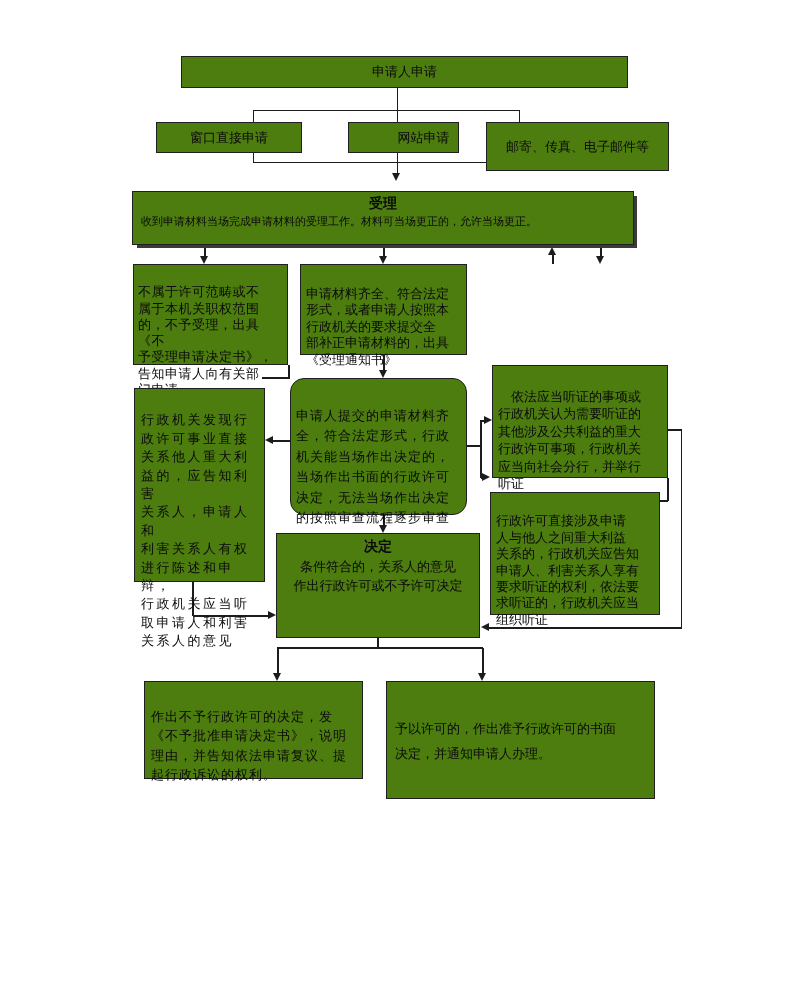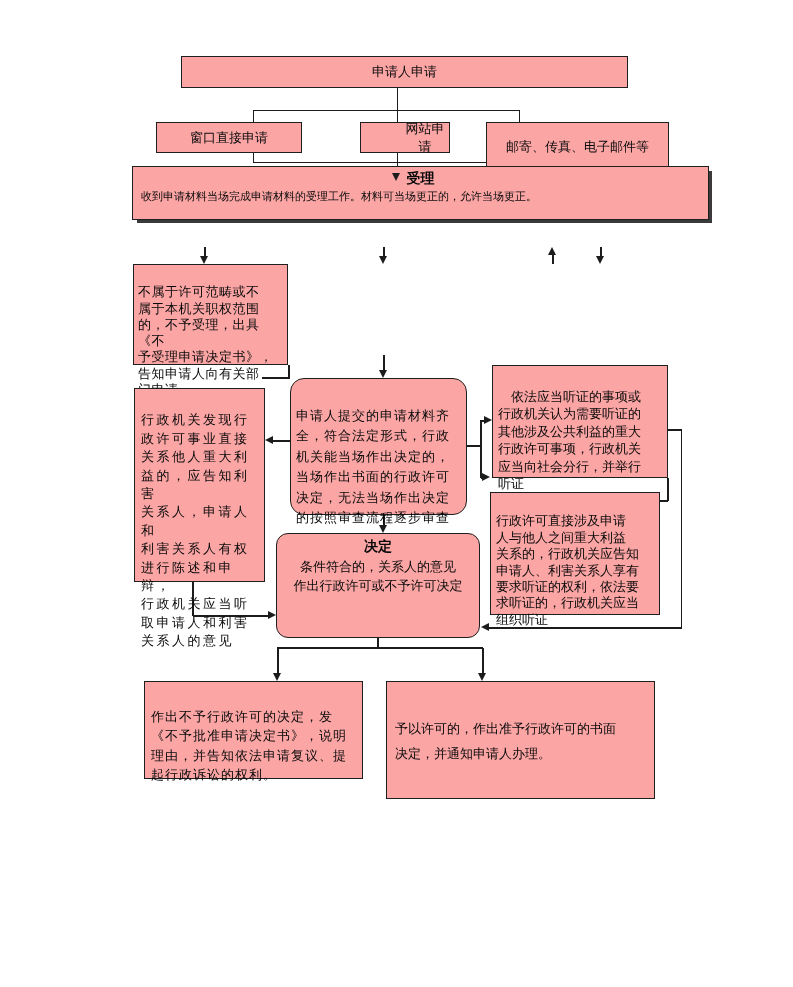--- a/index.html
+++ b/index.html
@@ -2,21 +2,21 @@
 <html><head>
 <meta charset="utf-8">
 <style>
   html,body{margin:0;padding:0;background:#ffffff;}
   #stage{
     position:relative;width:793px;height:987px;background:#ffffff;
     font-family:"Liberation Sans","DejaVu Sans",sans-serif;color:#000;
     overflow:hidden;
   }
   .box{
-    position:absolute;background:#fca5a5;border:1.5px solid #1f1f1f;
+    position:absolute;background:#4d7c0f;border:1.5px solid #1f1f1f;
     box-sizing:border-box;z-index:2;font-size:13px;color:#0a0a0a;
   }
   .ctr{display:flex;align-items:center;justify-content:center;text-align:center;}
   .txt{white-space:pre-line;}
   .ln{position:absolute;background:#1c1c1c;z-index:1;}
   .arr{position:absolute;width:0;height:0;z-index:3;}
   .arr-d{border-left:4.5px solid transparent;border-right:4.5px solid transparent;border-top:8px solid #1c1c1c;}
   .arr-u{border-left:4.5px solid transparent;border-right:4.5px solid transparent;border-bottom:8px solid #1c1c1c;}
   .arr-l{border-top:4.5px solid transparent;border-bottom:4.5px solid transparent;border-right:8px solid #1c1c1c;}
   .arr-r{border-top:4.5px solid transparent;border-bottom:4.5px solid transparent;border-left:8px solid #1c1c1c;}
@@ -81,39 +81,46 @@
   <div class="ln" style="left:482px;top:648px;width:1.5px;height:25px;"></div>
   <div class="arr arr-d" style="left:478px;top:673px;"></div>
 
   <div class="box ctr" style="left:181px;top:56px;width:447px;height:32px;">
     <span>申请人申请</span>
   </div>
 
   <div class="box ctr" style="left:156px;top:122px;width:146px;height:31px;">
     <span>窗口直接申请</span>
   </div>
-  <div class="box ctr" style="left:360px;top:122px;width:90px;height:31px;padding-left:40px;">
+  <div class="box ctr" style="left:348px;top:122px;width:111px;height:31px;padding-left:40px;">
     <span>网站申请</span>
   </div>
   <div class="box ctr" style="left:486px;top:122px;width:183px;height:49px;">
     <span>邮寄、传真、电子邮件等</span>
   </div>
 
-  <div class="box" style="left:132px;top:166px;width:577px;height:54px;box-shadow:4px 4px 0 -1px #3a3a3a;padding-top:3px;">
+  <div class="box" style="left:132px;top:191px;width:502px;height:54px;box-shadow:4px 4px 0 -1px #3a3a3a;padding-top:3px;">
     <span class="ttl">受理</span>
     <div style="padding:1px 6px 0 8px;font-size:11px;white-space:nowrap;">收到申请材料当场完成申请材料的受理工作。材料可当场更正的，允许当场更正。</div>
   </div>
 
   <div class="box txt" style="left:133px;top:264px;width:155px;height:101px;padding:3px 4px;line-height:16.3px;letter-spacing:0.5px;">
     <span>不属于许可范畴或不
 属于本机关职权范围
 的，不予受理，出具《不
 予受理申请决定书》，
 告知申请人向有关部
 门申请</span>
+  </div>
+  <div class="box txt" style="left:300px;top:264px;width:167px;height:91px;padding:4px 5px;line-height:16.5px;">
+    <span>申请材料齐全、符合法定
+形式，或者申请人按照本
+行政机关的要求提交全
+部补正申请材料的，出具
+《受理通知书》</span>
   </div>
 
   <div class="box txt" style="left:134px;top:388px;width:131px;height:194px;padding:4px 6px;line-height:18.4px;letter-spacing:2.5px;">
     <span>行政机关发现行
 政许可事业直接
 关系他人重大利
 益的，应告知利害
 关系人，申请人和
 利害关系人有权
 进行陈述和申辩，
@@ -140,21 +147,21 @@
   <div class="box txt" style="left:490px;top:492px;width:170px;height:123px;padding:4px 5px;line-height:16.4px;">
     <span>行政许可直接涉及申请
 人与他人之间重大利益
 关系的，行政机关应告知
 申请人、利害关系人享有
 要求听证的权利，依法要
 求听证的，行政机关应当
 组织听证</span>
   </div>
 
-  <div class="box" style="left:276px;top:533px;width:204px;height:105px;padding-top:4px;border-radius:12px;">
+  <div class="box" style="left:276px;top:533px;width:204px;height:105px;padding-top:4px;">
     <span class="ttl">决定</span>
     <div class="txt" style="text-align:center;line-height:19px;padding-top:1px;">条件符合的，关系人的意见
 作出行政许可或不予许可决定</div>
   </div>
 
   <div class="box txt" style="left:144px;top:681px;width:219px;height:98px;padding:5px 6px;line-height:19.5px;letter-spacing:1px;">
     <span>作出不予行政许可的决定，发
 《不予批准申请决定书》，说明
 理由，并告知依法申请复议、提
 起行政诉讼的权利。</span>

